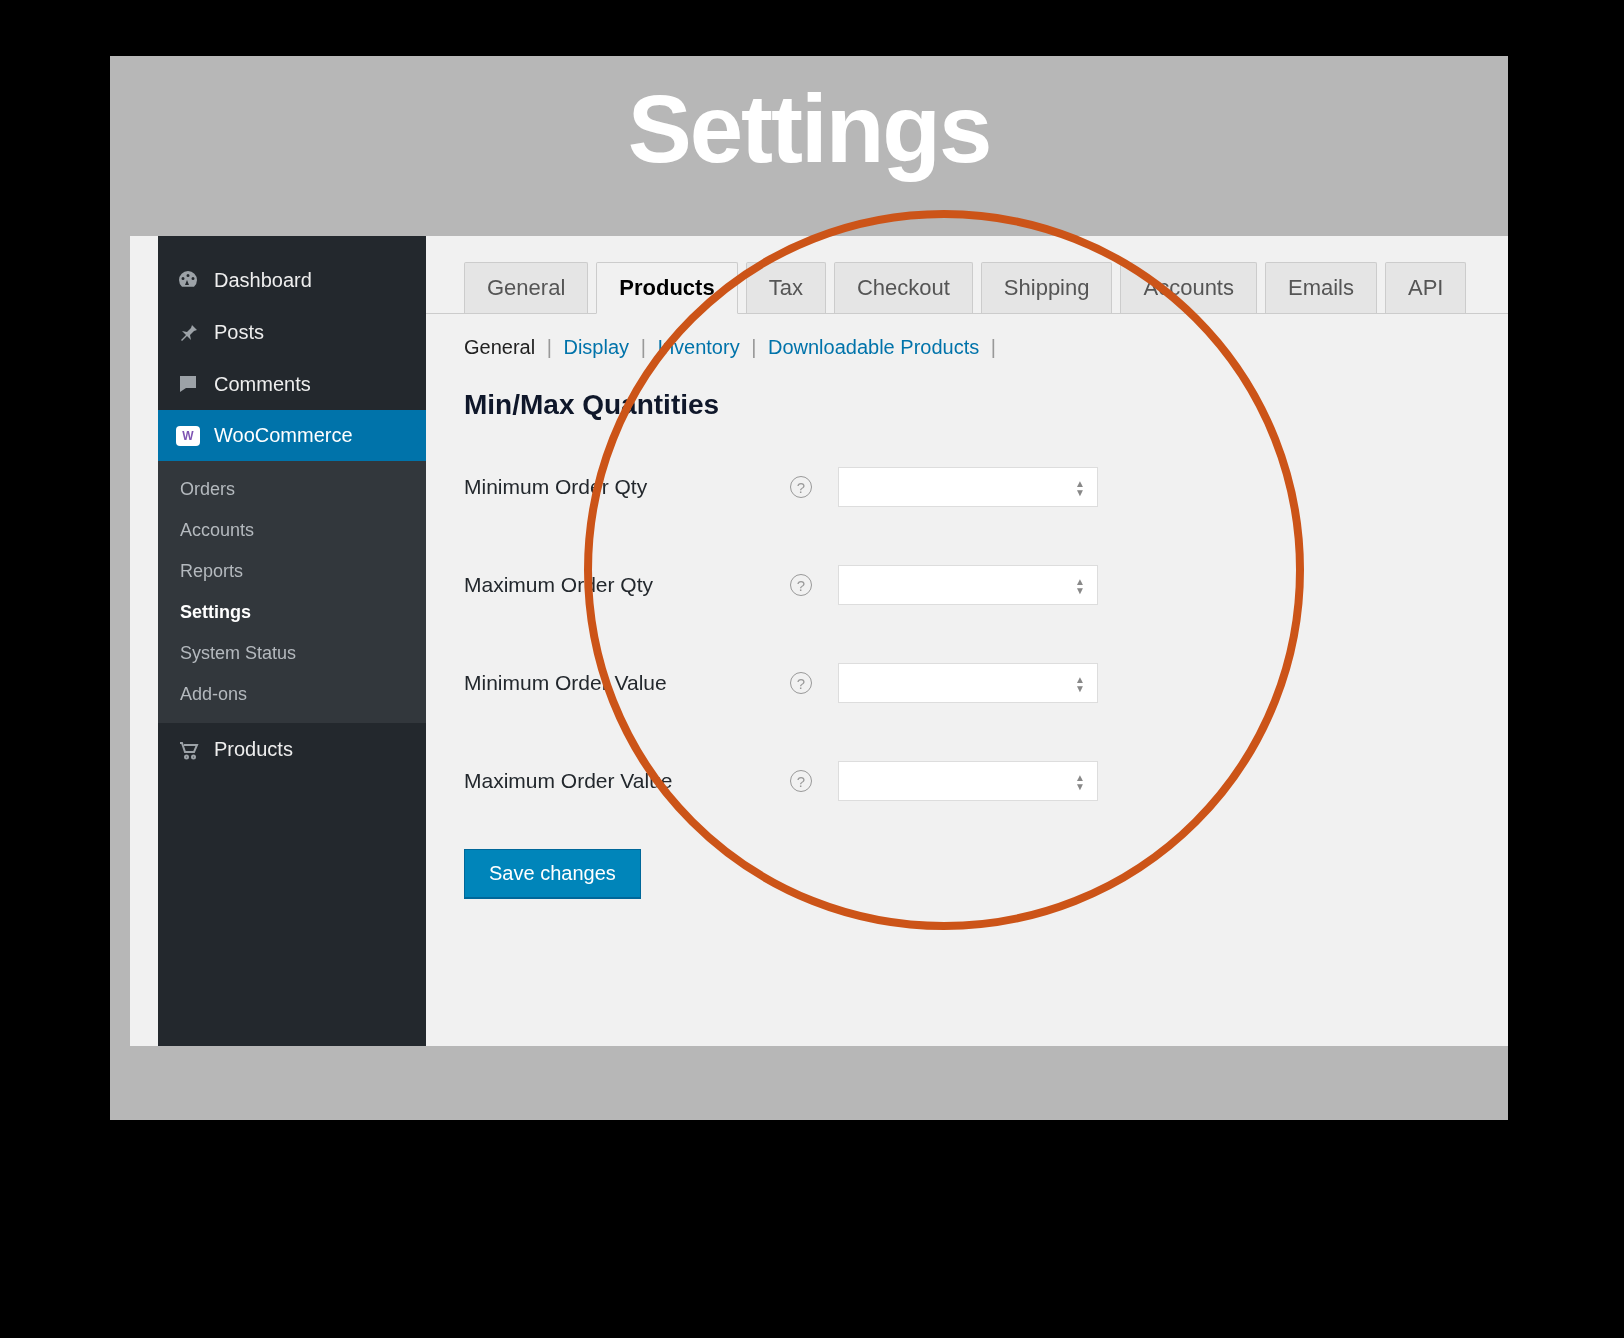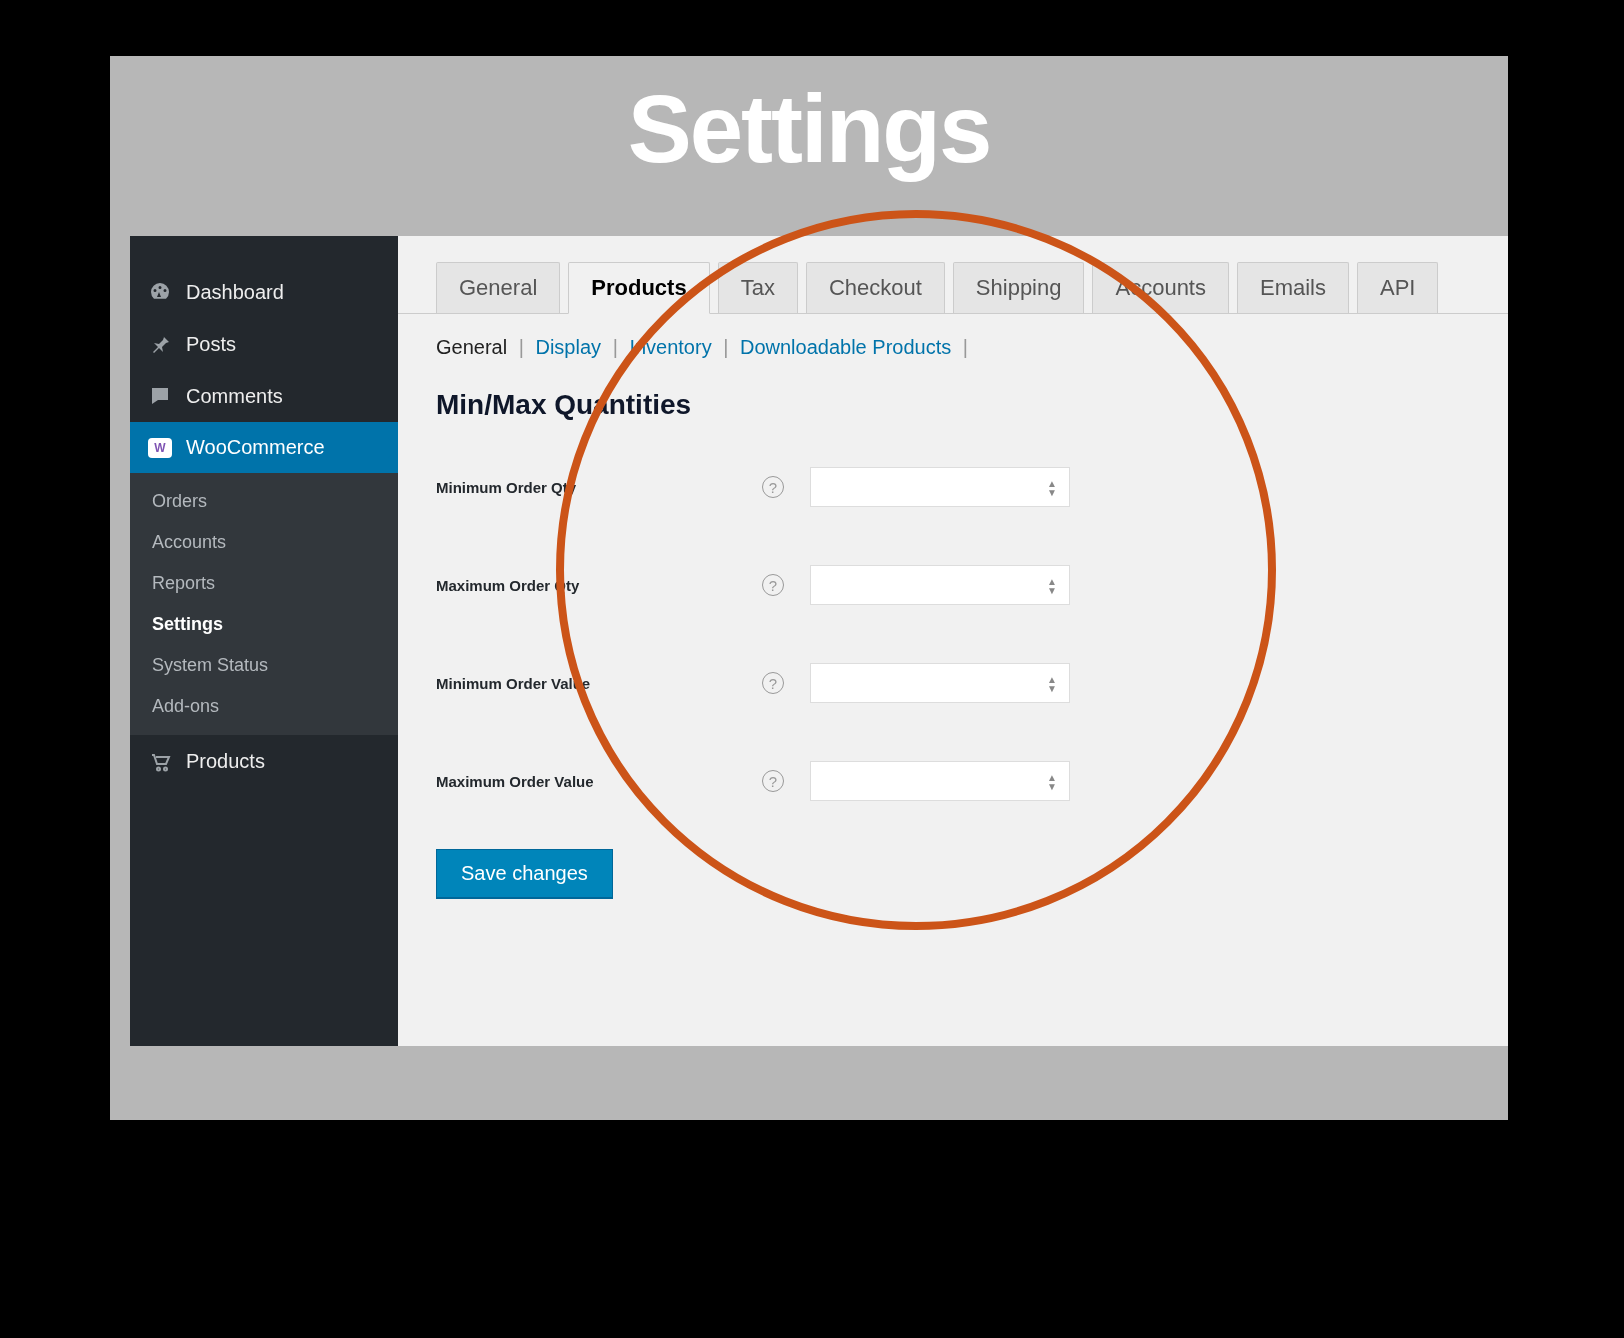--- a/index.html
+++ b/index.html
@@ -36,22 +36,23 @@
     background: #f1f1f1;
     display: flex;
   }
   .sidebar {
     width: 268px;
     background: #23282d;
     color: #eee;
     font-size: 20px;
     display: flex;
     flex-direction: column;
-    padding-top: 30px;
-    position: relative;
+    padding-top: 18px;
+    position: relative;
+    margin-left: 28px;
   }
   .sidebar-item {
     display: flex;
     align-items: center;
     gap: 14px;
     padding: 14px 18px;
     cursor: pointer;
     color: #eee;
   }
   .sidebar-item.active {
@@ -136,22 +137,22 @@
   }
 
   .form-row {
     display: flex;
     align-items: center;
     padding: 18px 0 40px 38px;
     gap: 26px;
   }
   .form-label {
     width: 300px;
-    font-size: 15px;
-    font-weight: 700;
+    font-size: 21px;
+    font-weight: 400;
     color: #23282d;
   }
   .help-icon {
     width: 22px; height: 22px;
     border: 1.5px solid #999;
     border-radius: 50%;
     color: #999;
     font-size: 15px;
     display: inline-flex;
     align-items: center;

